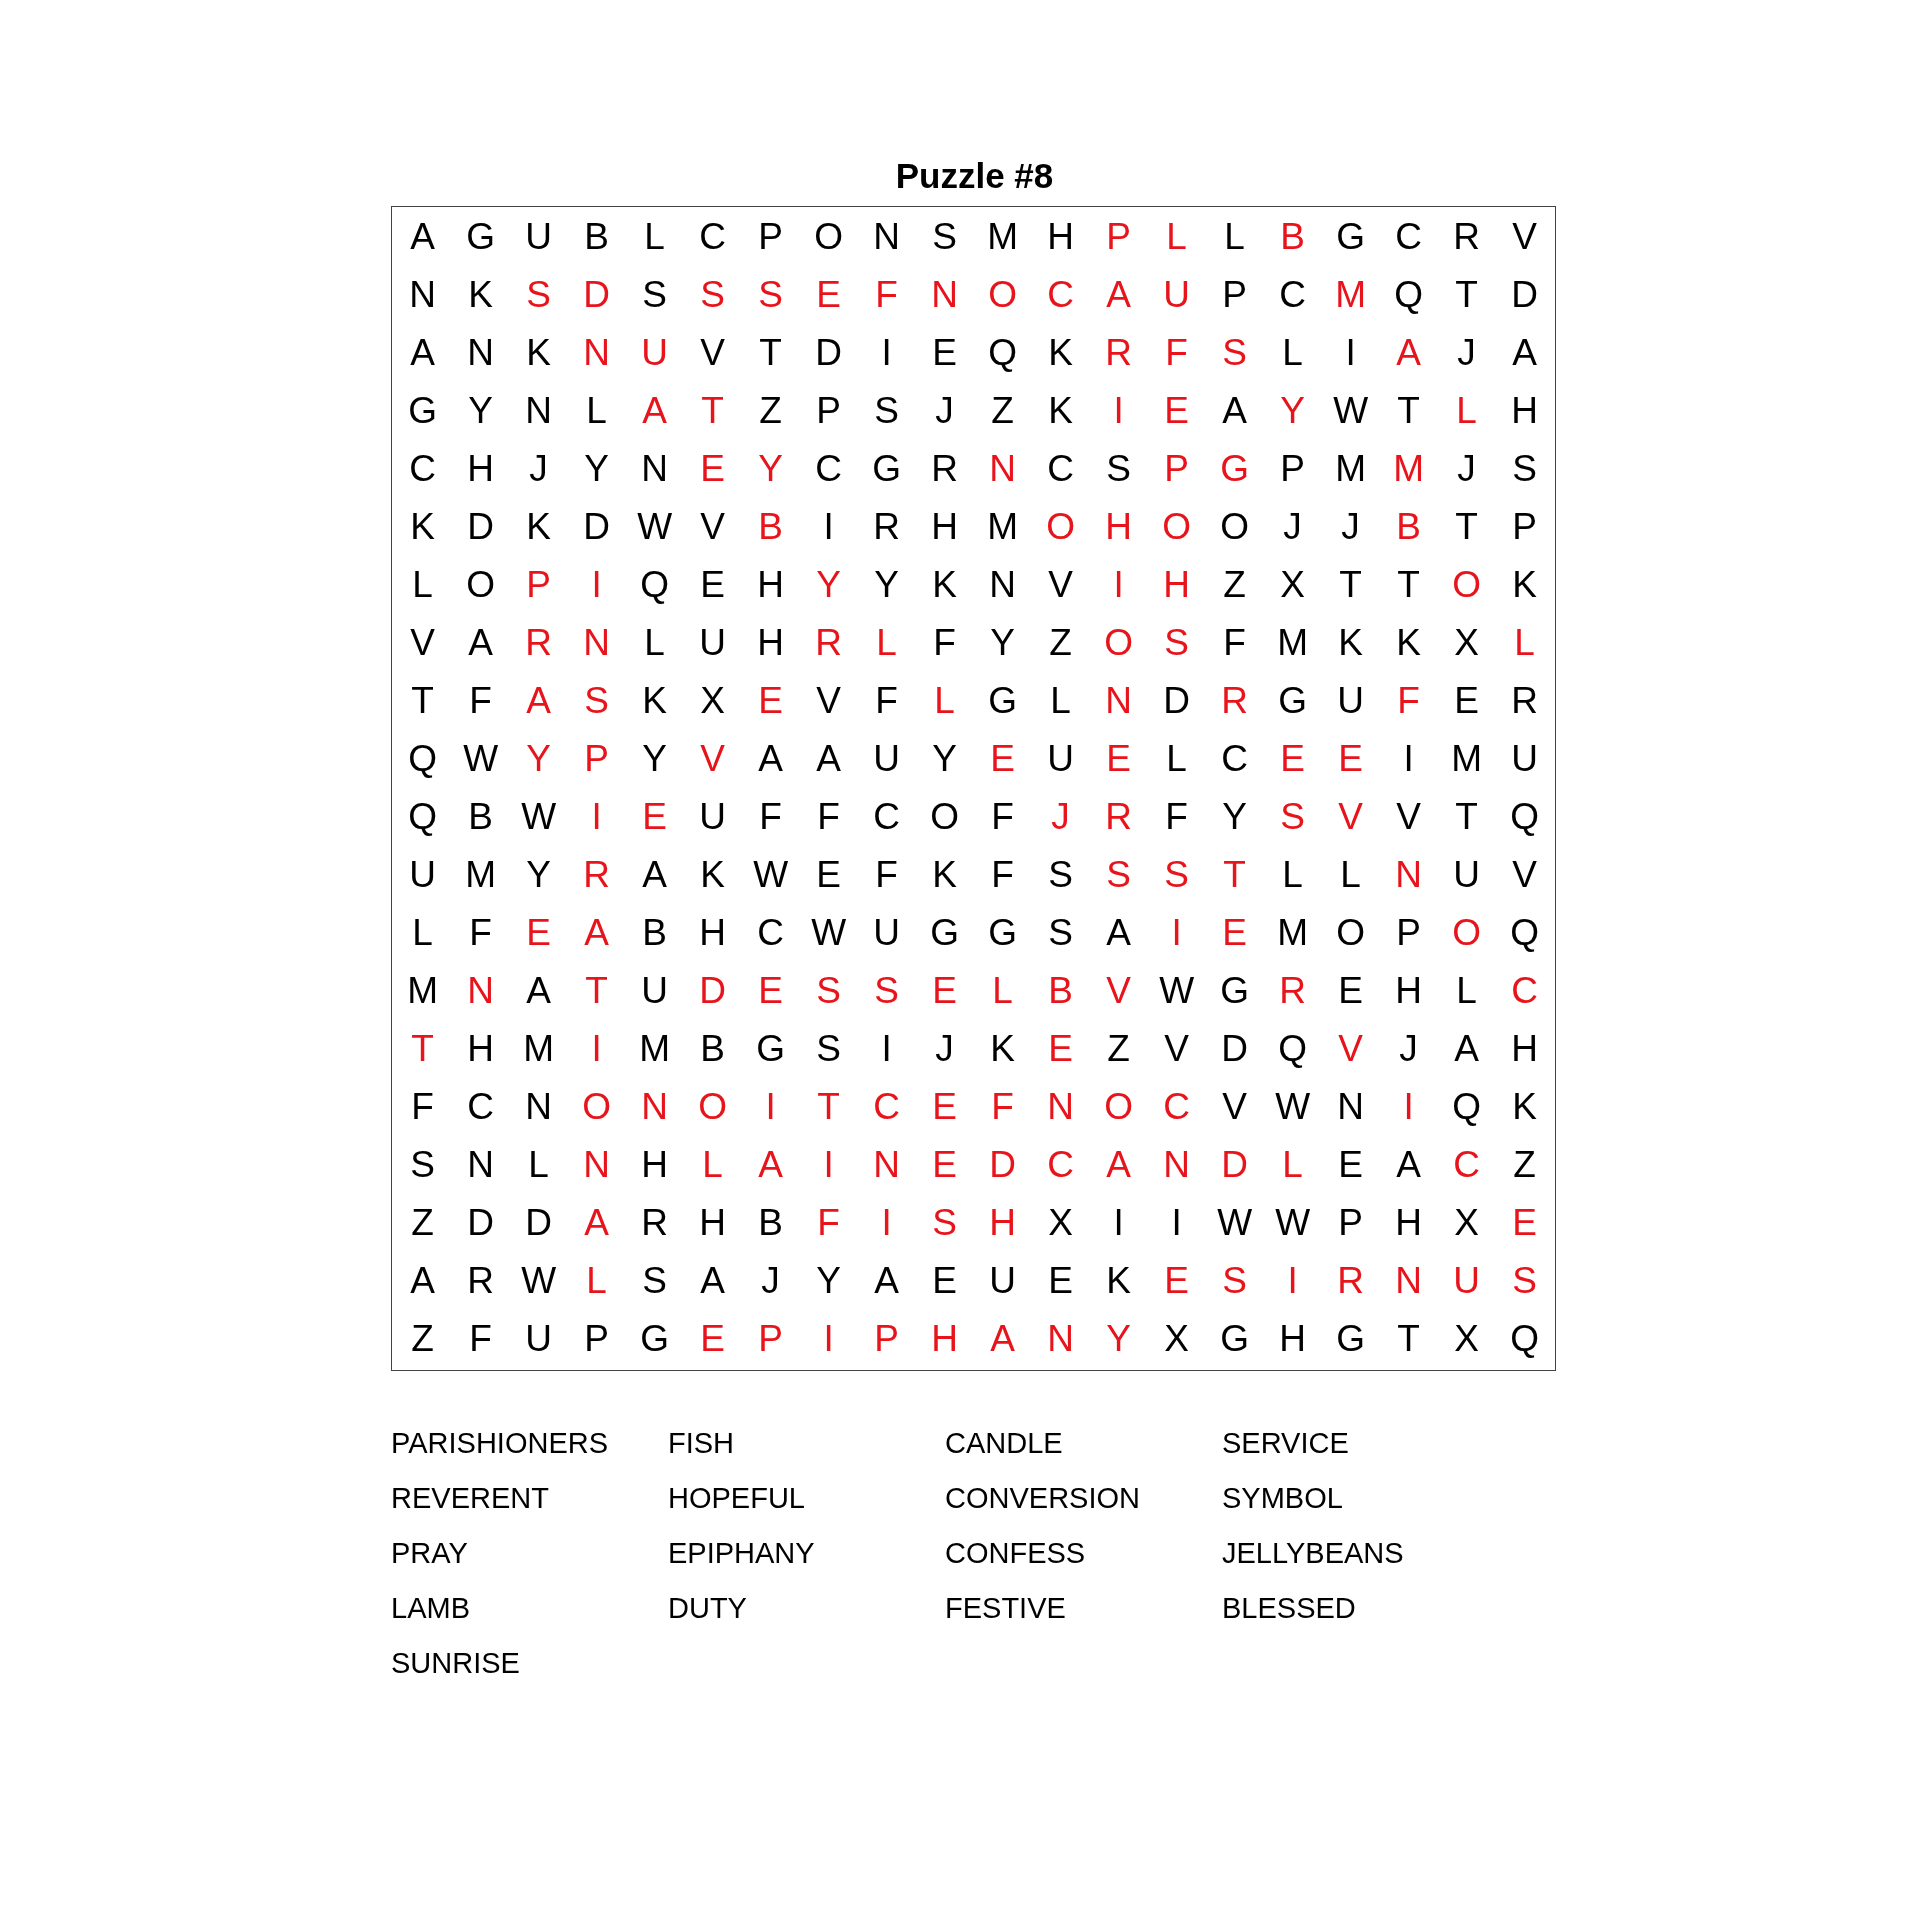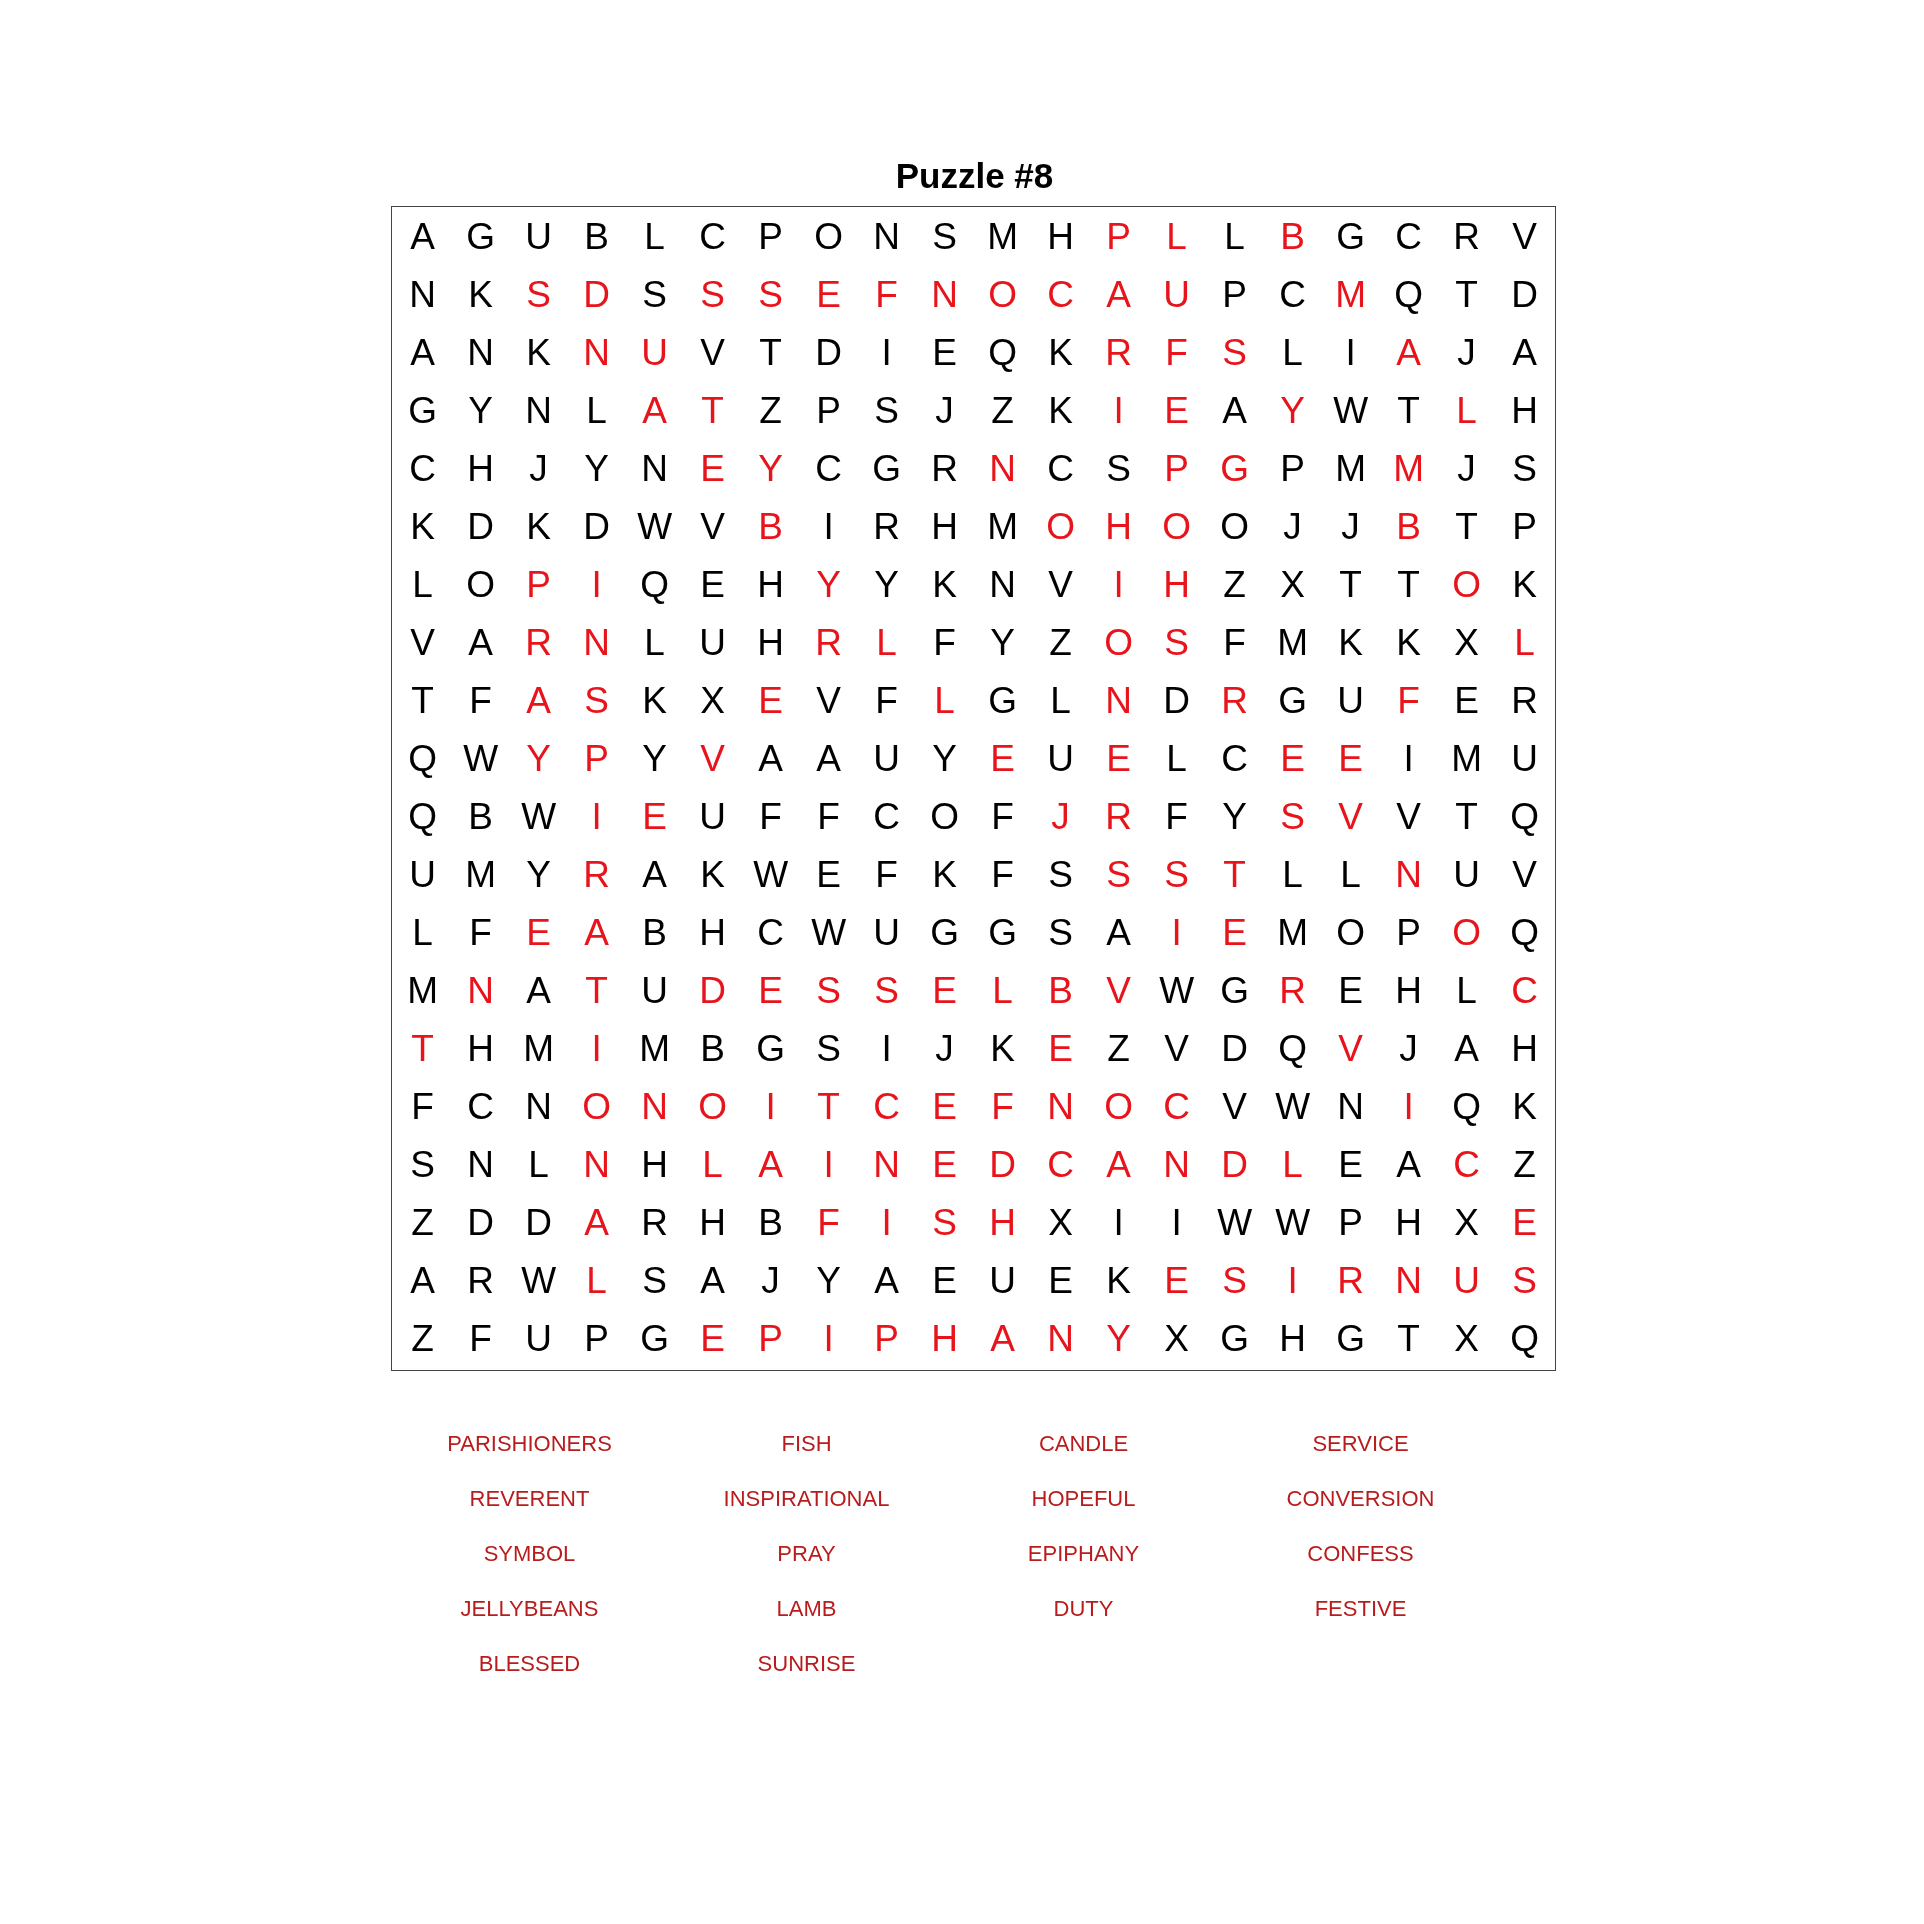--- a/index.html
+++ b/index.html
@@ -10,21 +10,21 @@
     .grid-box { position: absolute; left: 391px; top: 206px; width: 1165px; height: 1165px;
                 border: 1.6px solid #444; box-sizing: border-box; }
     .grid { position: absolute; left: 1.6px; top: 0.8px; width: 1167px; height: 1167px;
             display: grid; grid-template-columns: repeat(20, 58px);
             grid-template-rows: repeat(20, 58px); }
     .cell { display: flex; align-items: center; justify-content: center;
             font-size: 37px; line-height: 1; color: #000; }
     .cell.hl { color: #e8141b; }
     .words { position: absolute; left: 391px; top: 1416px; width: 1107px;
              display: grid; grid-template-columns: repeat(4, 277px); grid-auto-rows: 55px; }
-    .word { text-align: center; font-size: 22px; line-height: 55px; color: #b91c1c; }
+    .word { font-size: 29px; line-height: 55px; color: #000000; }
   </style>
 </head>
 <body>
 
 <div class="title">Puzzle #8</div>
 
 <div class="grid-box">
   <div class="grid" id="grid">
       <div class="cell">A</div>
       <div class="cell">G</div>
@@ -428,21 +428,20 @@
       <div class="cell">Q</div>
     </div>
 </div>
 
 <div class="words" id="words">
     <div class="word">PARISHIONERS</div>
     <div class="word">FISH</div>
     <div class="word">CANDLE</div>
     <div class="word">SERVICE</div>
     <div class="word">REVERENT</div>
-    <div class="word">INSPIRATIONAL</div>
     <div class="word">HOPEFUL</div>
     <div class="word">CONVERSION</div>
     <div class="word">SYMBOL</div>
     <div class="word">PRAY</div>
     <div class="word">EPIPHANY</div>
     <div class="word">CONFESS</div>
     <div class="word">JELLYBEANS</div>
     <div class="word">LAMB</div>
     <div class="word">DUTY</div>
     <div class="word">FESTIVE</div>

